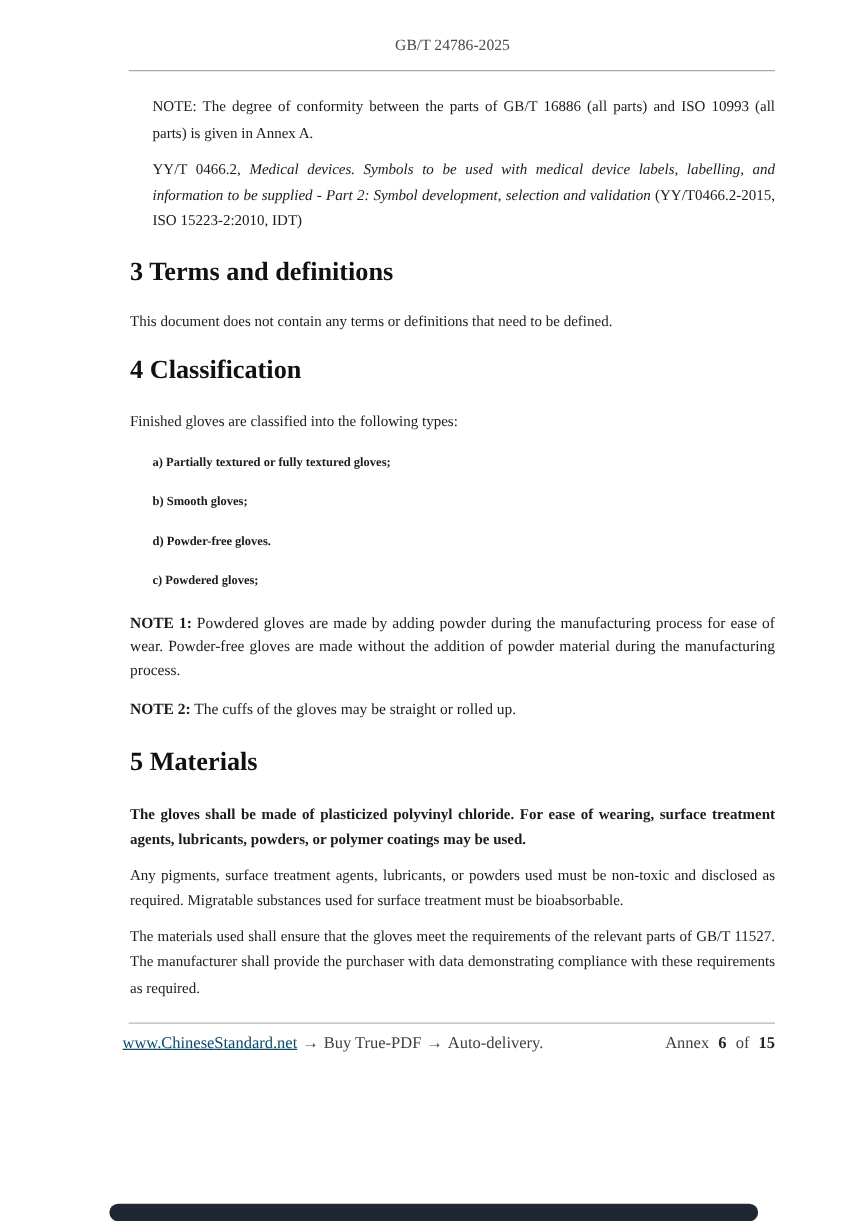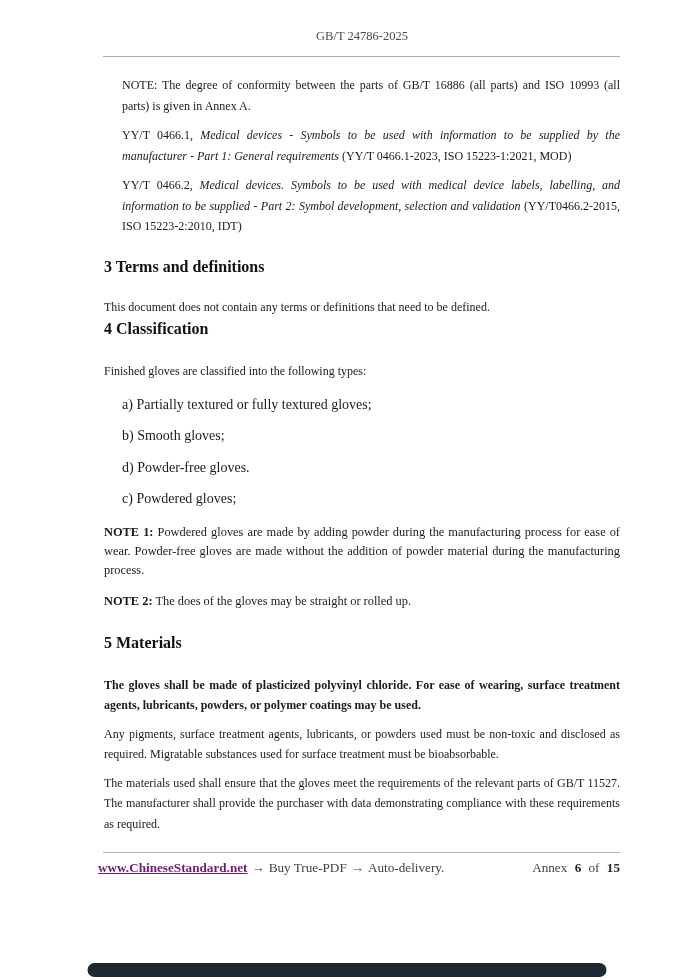--- a/index.html
+++ b/index.html
@@ -31,33 +31,34 @@
   .body-par {
     font-size: 12px;
     line-height: 20.5px;
     text-align: justify;
   }
   .indent { margin-left: 18px; }
   .ref-title { font-style: italic; }
   .annex-note { margin-top: 18px; }
   .ref-par { margin-top: 9px; }
   .sec-heading {
-    font-size: 16px;
+    font-size: 21px;
     line-height: 24px;
     font-weight: bold;
     color: #111111;
   }
   .h3-heading { margin-top: 18px; }
   .par-terms { margin-top: 18px; }
-  .h4-heading { }
+  .h4-heading { margin-top: 16px; }
   .par-finished { margin-top: 20px; }
   .list-item {
-    font-size: 14px;
+    font-size: 10px;
     line-height: 20.5px;
     margin-top: 11px;
+    font-weight: bold;
   }
   .list-item.first { margin-top: 13px; }
   .small-note {
     font-size: 12.4px;
     line-height: 19px;
     text-align: justify;
     font-family: Liberation Serif, serif;
   }
   .note1 { margin-top: 13px; }
   .note2 { margin-top: 12px; }
@@ -73,24 +74,23 @@
   .doc-footer {
     margin-top: 7px;
     display: flex;
     justify-content: space-between;
     align-items: baseline;
     font-size: 13.2px;
     color: #414141;
   }
   .footer-left { margin-left: -6px; }
   .footer-link {
-    color: #701a75;
+    color: #0c4a6e;
     text-decoration: underline;
     cursor: pointer;
-    font-weight: bold;
   }
   .footer-arrow { margin: 0 4px; }
   .footer-right { word-spacing: 4px; }
   .pg-num { font-weight: bold; color: #262626; }
   .bottom-bar {
     position: absolute;
     left: 50%;
     transform: translateX(-50%);
     top: 963px;
     width: 519px;
@@ -102,40 +102,39 @@
 </head>
 <body>
 
 <div class="page">
 
   <p class="doc-header">GB/T 24786-2025</p>
   <hr class="header-rule">
 
   <p class="body-par indent annex-note">NOTE: The degree of conformity between the parts of GB/T 16886 (all parts) and ISO 10993 (all parts) is given in Annex A.</p>
 
-  <p class="body-par indent ref-par"><span>YY/T 0466.1, </span><span class="ref-title">Medical devices - Symbols to be used with information to be supplied by the manufacturer - Part 1: General requirements</span><span> (YY/T 0466.1-2023, ISO 15223-1:2021, MOD)</span></p>
 
   <p class="body-par indent ref-par"><span>YY/T 0466.2, </span><span class="ref-title">Medical devices. Symbols to be used with medical device labels, labelling, and information to be supplied - Part 2: Symbol development, selection and validation</span><span> (YY/T0466.2-2015, ISO 15223-2:2010, IDT)</span></p>
 
   <h2 class="sec-heading h3-heading">3 Terms and definitions</h2>
 
   <p class="body-par par-terms">This document does not contain any terms or definitions that need to be defined.</p>
 
   <h2 class="sec-heading h4-heading">4 Classification</h2>
 
   <p class="body-par par-finished">Finished gloves are classified into the following types:</p>
 
   <p class="list-item indent first">a) Partially textured or fully textured gloves;</p>
   <p class="list-item indent">b) Smooth gloves;</p>
   <p class="list-item indent">d) Powder-free gloves.</p>
   <p class="list-item indent">c) Powdered gloves;</p>
 
   <p class="small-note note1"><span class="note-label">NOTE 1:</span><span> Powdered gloves are made by adding powder during the manufacturing process for ease of wear. Powder-free gloves are made without the addition of powder material during the manufacturing process.</span></p>
 
-  <p class="small-note note2"><span class="note-label">NOTE 2:</span><span> The does of the gloves may be straight or rolled up.</span></p>
+  <p class="small-note note2"><span class="note-label">NOTE 2:</span><span> The cuffs of the gloves may be straight or rolled up.</span></p>
 
   <h2 class="sec-heading h5-heading">5 Materials</h2>
 
   <p class="body-par par-mat1">The gloves shall be made of plasticized polyvinyl chloride. For ease of wearing, surface treatment agents, lubricants, powders, or polymer coatings may be used.</p>
   <p class="body-par par-mat2">Any pigments, surface treatment agents, lubricants, or powders used must be non-toxic and disclosed as required. Migratable substances used for surface treatment must be bioabsorbable.</p>
   <p class="body-par par-mat3">The materials used shall ensure that the gloves meet the requirements of the relevant parts of GB/T 11527. The manufacturer shall provide the purchaser with data demonstrating compliance with these requirements as required.</p>
 
   <hr class="footer-rule">
 
   <div class="doc-footer">

